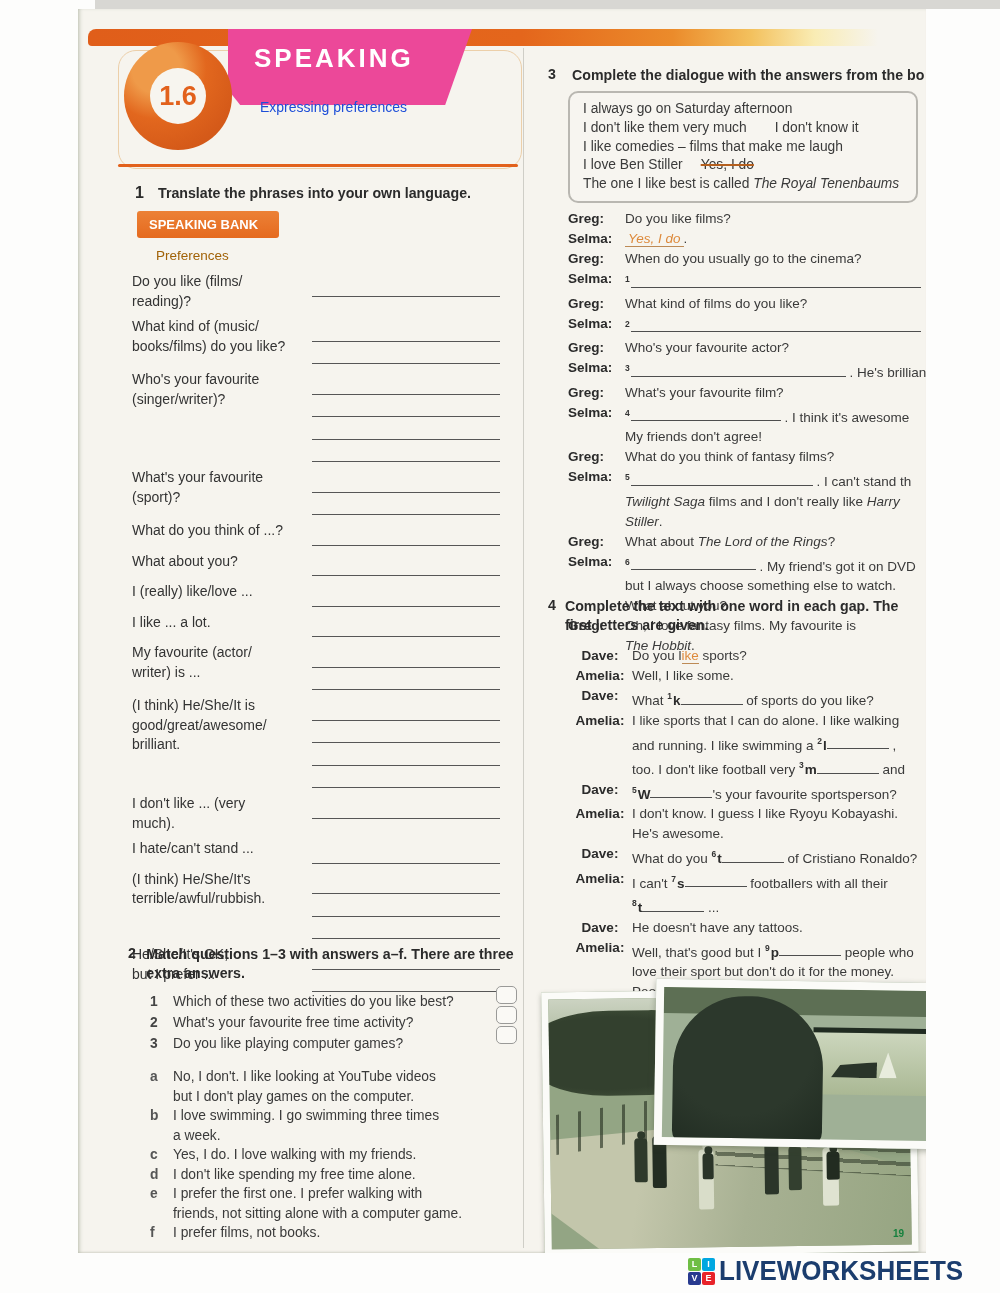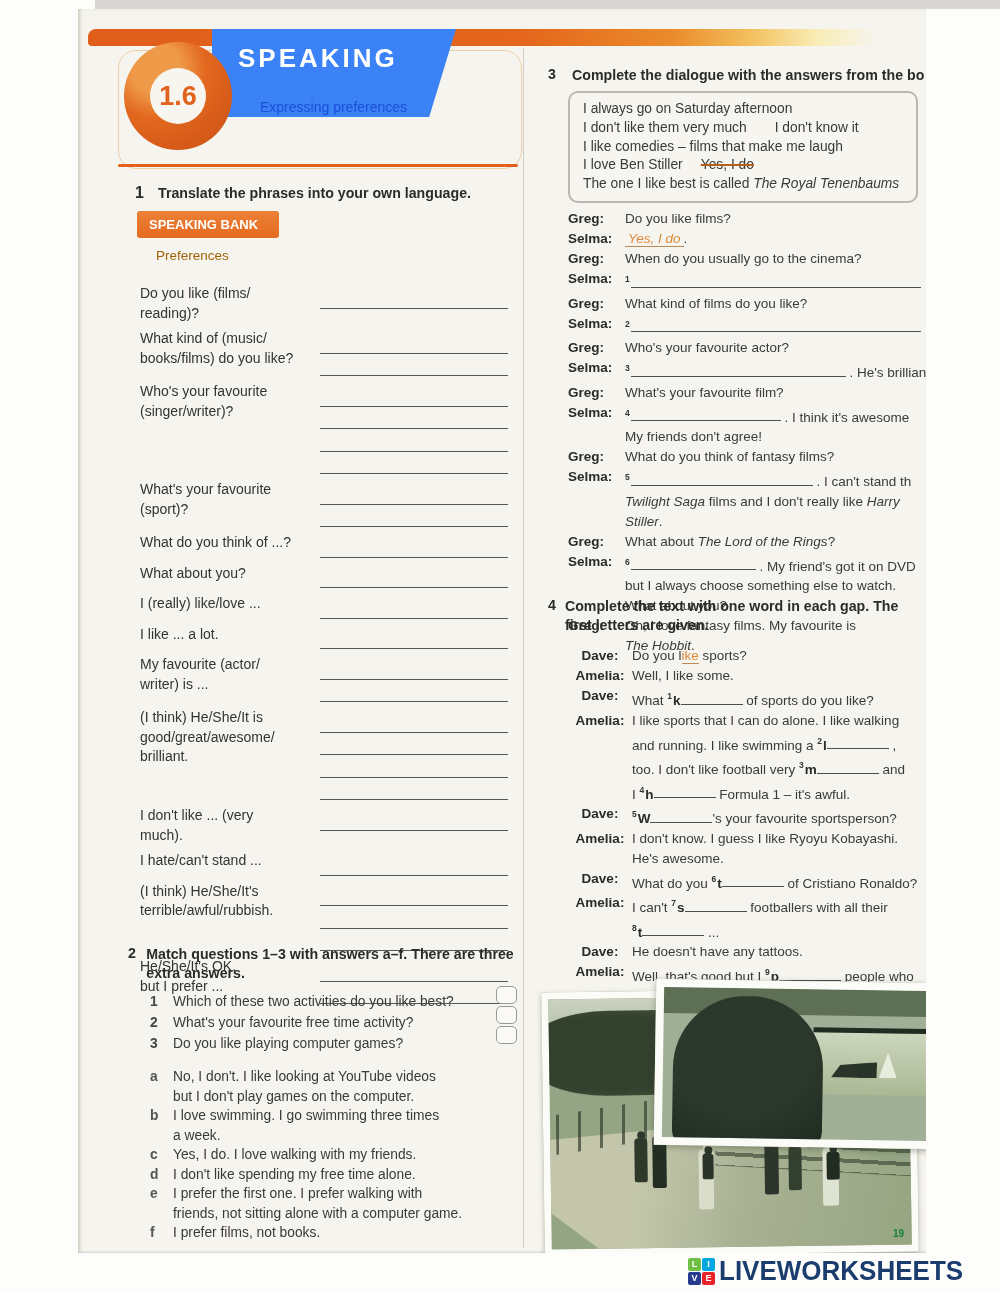--- a/index.html
+++ b/index.html
@@ -6,21 +6,21 @@
   body{font-family:"Liberation Sans",sans-serif;background:#fdfdfc;}
   .screen{position:relative;width:1000px;height:1293px;overflow:hidden;background:#fdfdfc;}
   .top-strip{position:absolute;left:95px;top:0;width:905px;height:9px;background:#d8d7d3;}
   .paper{position:absolute;left:78px;top:9px;width:848px;height:1244px;background:#f6f4ee;overflow:hidden;
          box-shadow:inset 3px 0 4px -2px #b6bbac, inset 0 -2px 2px -1px #dcd9d0;}
   
   .top-bar{position:absolute;left:10px;top:20px;width:790px;height:17px;border-radius:8px 0 0 4px;
     background:linear-gradient(to right,#e05e1a 0%,#e4661c 55%,#eb8b2b 74%,#f3c15e 84%,#f9ecb4 92%,rgba(250,243,200,0) 100%);}
   .hdr-outline{position:absolute;left:40px;top:41px;width:402px;height:117px;border:1.5px solid #eccfa9;border-radius:18px;}
   .hdr-line{position:absolute;left:40px;top:155px;width:400px;height:3px;background:#e2611c;border-radius:2px;}
-  .banner{position:absolute;left:134px;top:20px;width:244px;height:88px;background:#3b82f6;
+  .banner{position:absolute;left:150px;top:20px;width:244px;height:76px;background:#ec4899;
     clip-path:polygon(0 0,100% 0,89% 100%,5% 100%,0 80%);}
   .banner-title{position:absolute;left:26px;top:14px;color:#fff;font-size:26px;font-weight:bold;letter-spacing:3px;}
   .badge{position:absolute;left:46px;top:33px;width:108px;height:108px;border-radius:50%;
     background:radial-gradient(circle at 30% 25%,#ef9a49 0 22%,#e2671e 45%,#d55a19 75%,#ca5517 100%);}
   .badge-inner{position:absolute;left:26px;top:26px;width:56px;height:56px;border-radius:50%;background:#f7f5ef;
     display:flex;align-items:center;justify-content:center;color:#e2611c;font-size:27px;font-weight:bold;}
   .subtitle{position:absolute;left:182px;top:90px;color:#1d4ed8;font-size:14px;}
   .col-divider{position:absolute;left:445px;top:39px;width:1px;height:1200px;background:#cfcec7;}
   
   .exnum{font-weight:bold;color:#2b2b2b;}
@@ -32,21 +32,21 @@
   .orange-ans{color:#dd8a3c;border-bottom:1.5px solid #bd8a55;}
   .strike{text-decoration:line-through;text-decoration-color:#b45f1e;text-decoration-thickness:1.5px;}
   .sp{display:inline-block;}
   i{font-style:italic;margin-top:32px;}
   
   .ex1-head{position:absolute;left:57px;top:175px;width:380px;display:flex;}
   .ex1-head .exnum{width:23px;}
   .bank-box{position:absolute;left:59px;top:202px;width:142px;height:27px;border-radius:3px;
     background:linear-gradient(#ec8136,#e56a1f);color:#fff;font-weight:bold;font-size:13px;line-height:27px;padding-left:12px;box-sizing:border-box;}
   .bank-sub{position:absolute;left:78px;top:239px;color:#a16207;font-weight:normal;font-size:13.5px;}
-  .sb-items{position:absolute;left:62px;top:263px;width:368px;margin-top:12px;}
+  .sb-items{position:absolute;left:54px;top:263px;width:368px;}
   .sb-item{display:flex;margin-bottom:6px;}
   .sb-label{width:180px;font-size:14px;line-height:19.5px;color:#333;}
   .sb-lines{flex:1;padding-top:2px;}
   .sb-line{height:21.5px;border-bottom:1.6px solid #565656;}
   
   .ex2{position:absolute;left:50px;top:936px;width:392px;}
   .ex2-head{display:flex;}
   .ex2-head .exnum{width:23px;font-size:14.2px;}
   .ex2-qs{margin-top:9px;}
   .qrow{display:flex;font-size:13.8px;line-height:21px;color:#3a3a3a;}
@@ -400,21 +400,20 @@
         <div class="dlg-row">
           <span class="dlg-sp"></span>
           <span class="dlg-tx">and running. I like swimming a <sup class="gp">2</sup><b class="gl">l</b><span class="blank" style="width: 62px;"></span> ,</span>
         </div>
         <div class="dlg-row">
           <span class="dlg-sp"></span>
           <span class="dlg-tx">too. I don't like football very <sup class="gp">3</sup><b class="gl">m</b><span class="blank" style="width: 62px;"></span> and</span>
         </div>
         <div class="dlg-row">
           <span class="dlg-sp"></span>
-          <span class="dlg-tx">I <sup class="gp">4</sup><b class="gl">h</b><span class="blank" style="width: 62px;"></span> Formula 1 – it's awful.</span>
         </div>
         <div class="dlg-row">
           <span class="dlg-sp">Dave:</span>
           <span class="dlg-tx"><sup class="gp">5</sup><b class="gl">W</b><span class="blank" style="width: 62px;"></span>'s your favourite sportsperson?</span>
         </div>
         <div class="dlg-row">
           <span class="dlg-sp">Amelia:</span>
           <span class="dlg-tx">I don't know. I guess I like Ryoyu Kobayashi.</span>
         </div>
         <div class="dlg-row">

